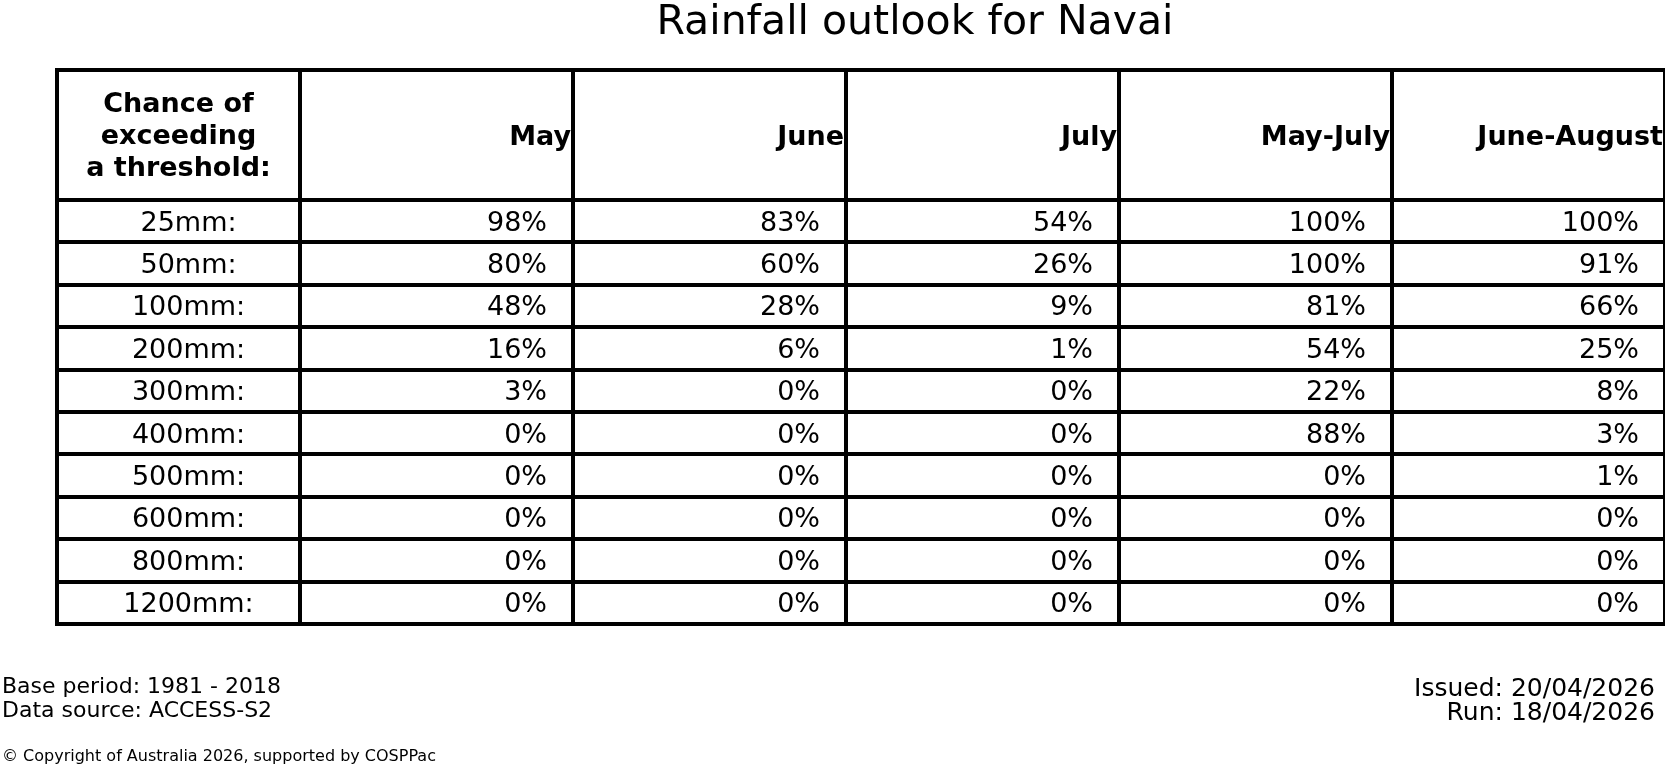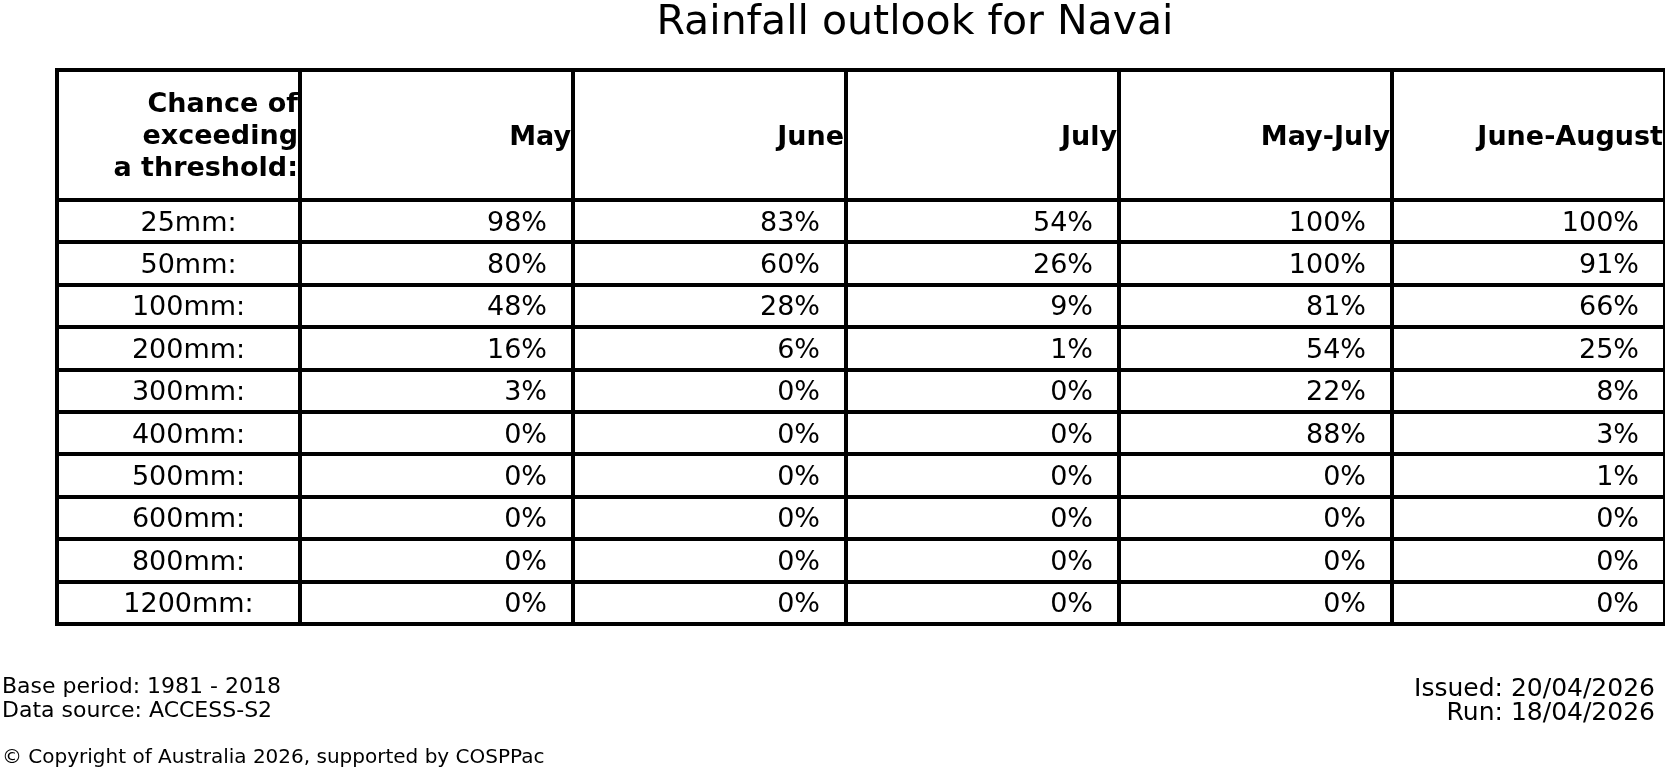--- a/index.html
+++ b/index.html
@@ -41,21 +41,21 @@
     border: 4px solid #000000;
     padding: 0;
     font-size: 27px;
     vertical-align: middle;
     overflow: hidden;
   }
   col.c-label  { width: 243px; }
   col.c-month  { width: 273px; }
   th.corner {
     height: 126px;
-    text-align: right;
+    text-align: center;
     padding-left: 20px;
     font-weight: 700;
     font-size: 26px;
     line-height: 32px;
     white-space: pre-line;
   }
   th.month {
     height: 126px;
     text-align: right;
     padding-right: 24px;
@@ -88,21 +88,21 @@
     top: 676px;
     font-size: 25px;
     line-height: 24px;
     text-align: right;
     white-space: nowrap;
   }
   .copyright {
     position: absolute;
     left: 2px;
     top: 745px;
-    font-size: 20px;
+    font-size: 16px;
     line-height: 22px;
     white-space: nowrap;
     text-align: right;
   }
 </style>
 </head>
 <body>
 
 <div class="stage">
 

